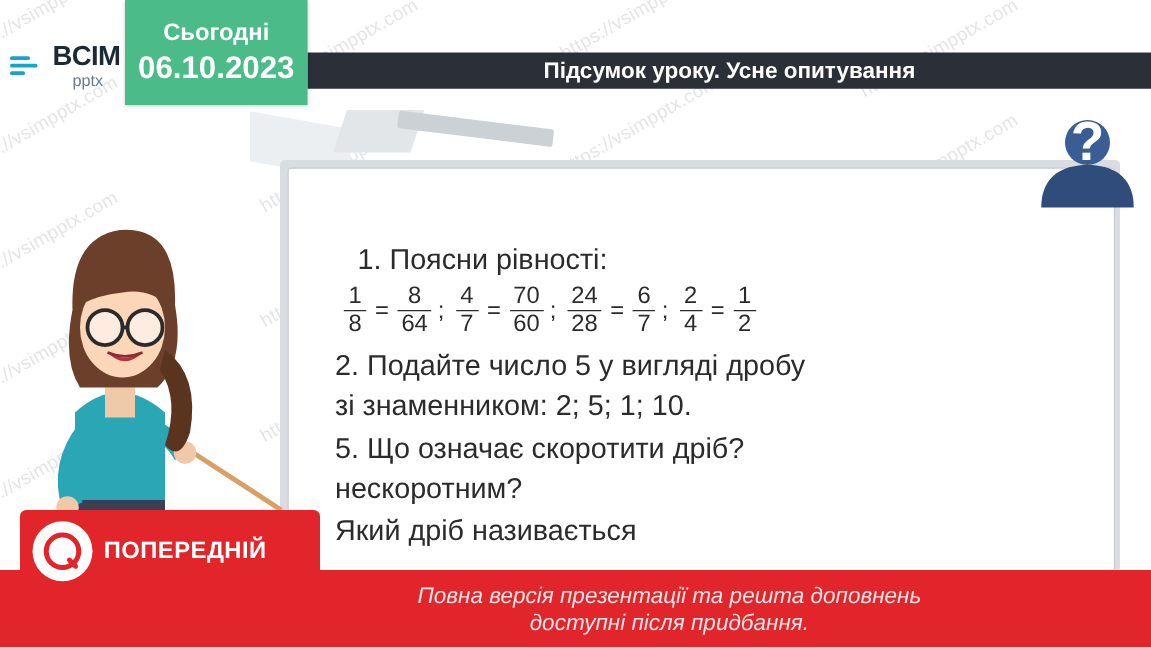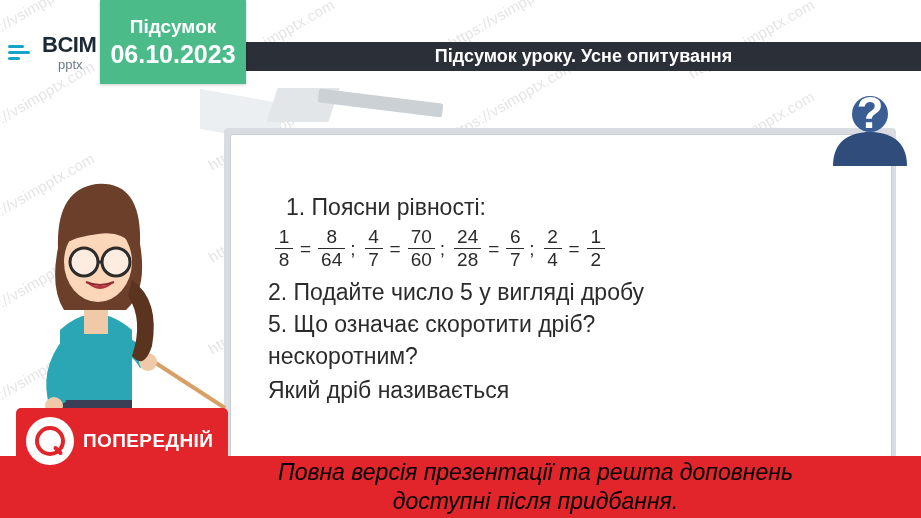--- a/index.html
+++ b/index.html
@@ -253,35 +253,35 @@
     bottom: 0;
     width: 921px;
     height: 62px;
     background: #e1252b;
     z-index: 8;
     display: flex;
     align-items: center;
     justify-content: center;
   }
   .bottom-text {
-    color: #000000;
-    font-size: 23px;
+    color: #e5e5e5;
+    font-size: 18px;
     font-style: italic;
     text-align: center;
     line-height: 1.25;
     margin-left: 170px;
     margin-right: 20px;
   }
 
   
   .preview {
     position: absolute;
     left: 16px;
     bottom: 44px;
-    width: 212px;
+    width: 240px;
     height: 66px;
     background: #e1252b;
     border-radius: 5px;
     z-index: 9;
     display: flex;
     align-items: center;
     padding-left: 10px;
     box-sizing: border-box;
   }
   .preview .circle {
@@ -366,21 +366,21 @@
       <div class="bar b2"></div>
       <div class="bar b3"></div>
     </div>
     <div class="logo-text">
       <span class="logo-title">BCIM</span>
       <span class="logo-sub">pptx</span>
     </div>
   </div>
 
   <div class="date-badge">
-    <div class="today">Підсумок</div>
+    <div class="today">Сьогодні</div>
     <div class="date">06.10.2023</div>
   </div>
 
   <div class="title-bar">
     <span>Підсумок уроку. Усне опитування</span>
   </div>
 
   <div class="qperson">
     <svg viewBox="0 0 90 90" width="90" height="90">
       <path d="M8 86 C8 60 26 52 45 52 C64 52 82 60 82 86 Z" fill="#2f4c7a"></path>
@@ -472,20 +472,21 @@
       </div>
       <span class="op">=</span>
       <div class="frac">
         <span class="num">1</span>
         <span class="bar"></span>
         <span class="den">2</span>
       </div>
     </div>
 
     <div class="para small-gap">2. Подайте число 5 у вигляді дробу</div>
+    <div class="para">зі знаменником: 2; 5; 1; 10.</div>
     <div class="para small-gap">5. Що означає скоротити дріб?</div>
     <div class="para">нескоротним?</div>
     <div class="para small-gap">Який дріб називається</div>
   </div>
 
   <div class="bottom-bar">
     <div class="bottom-text">
       <div>Повна версія презентації та решта доповнень</div>
       <div>доступні після придбання.</div>
     </div>

